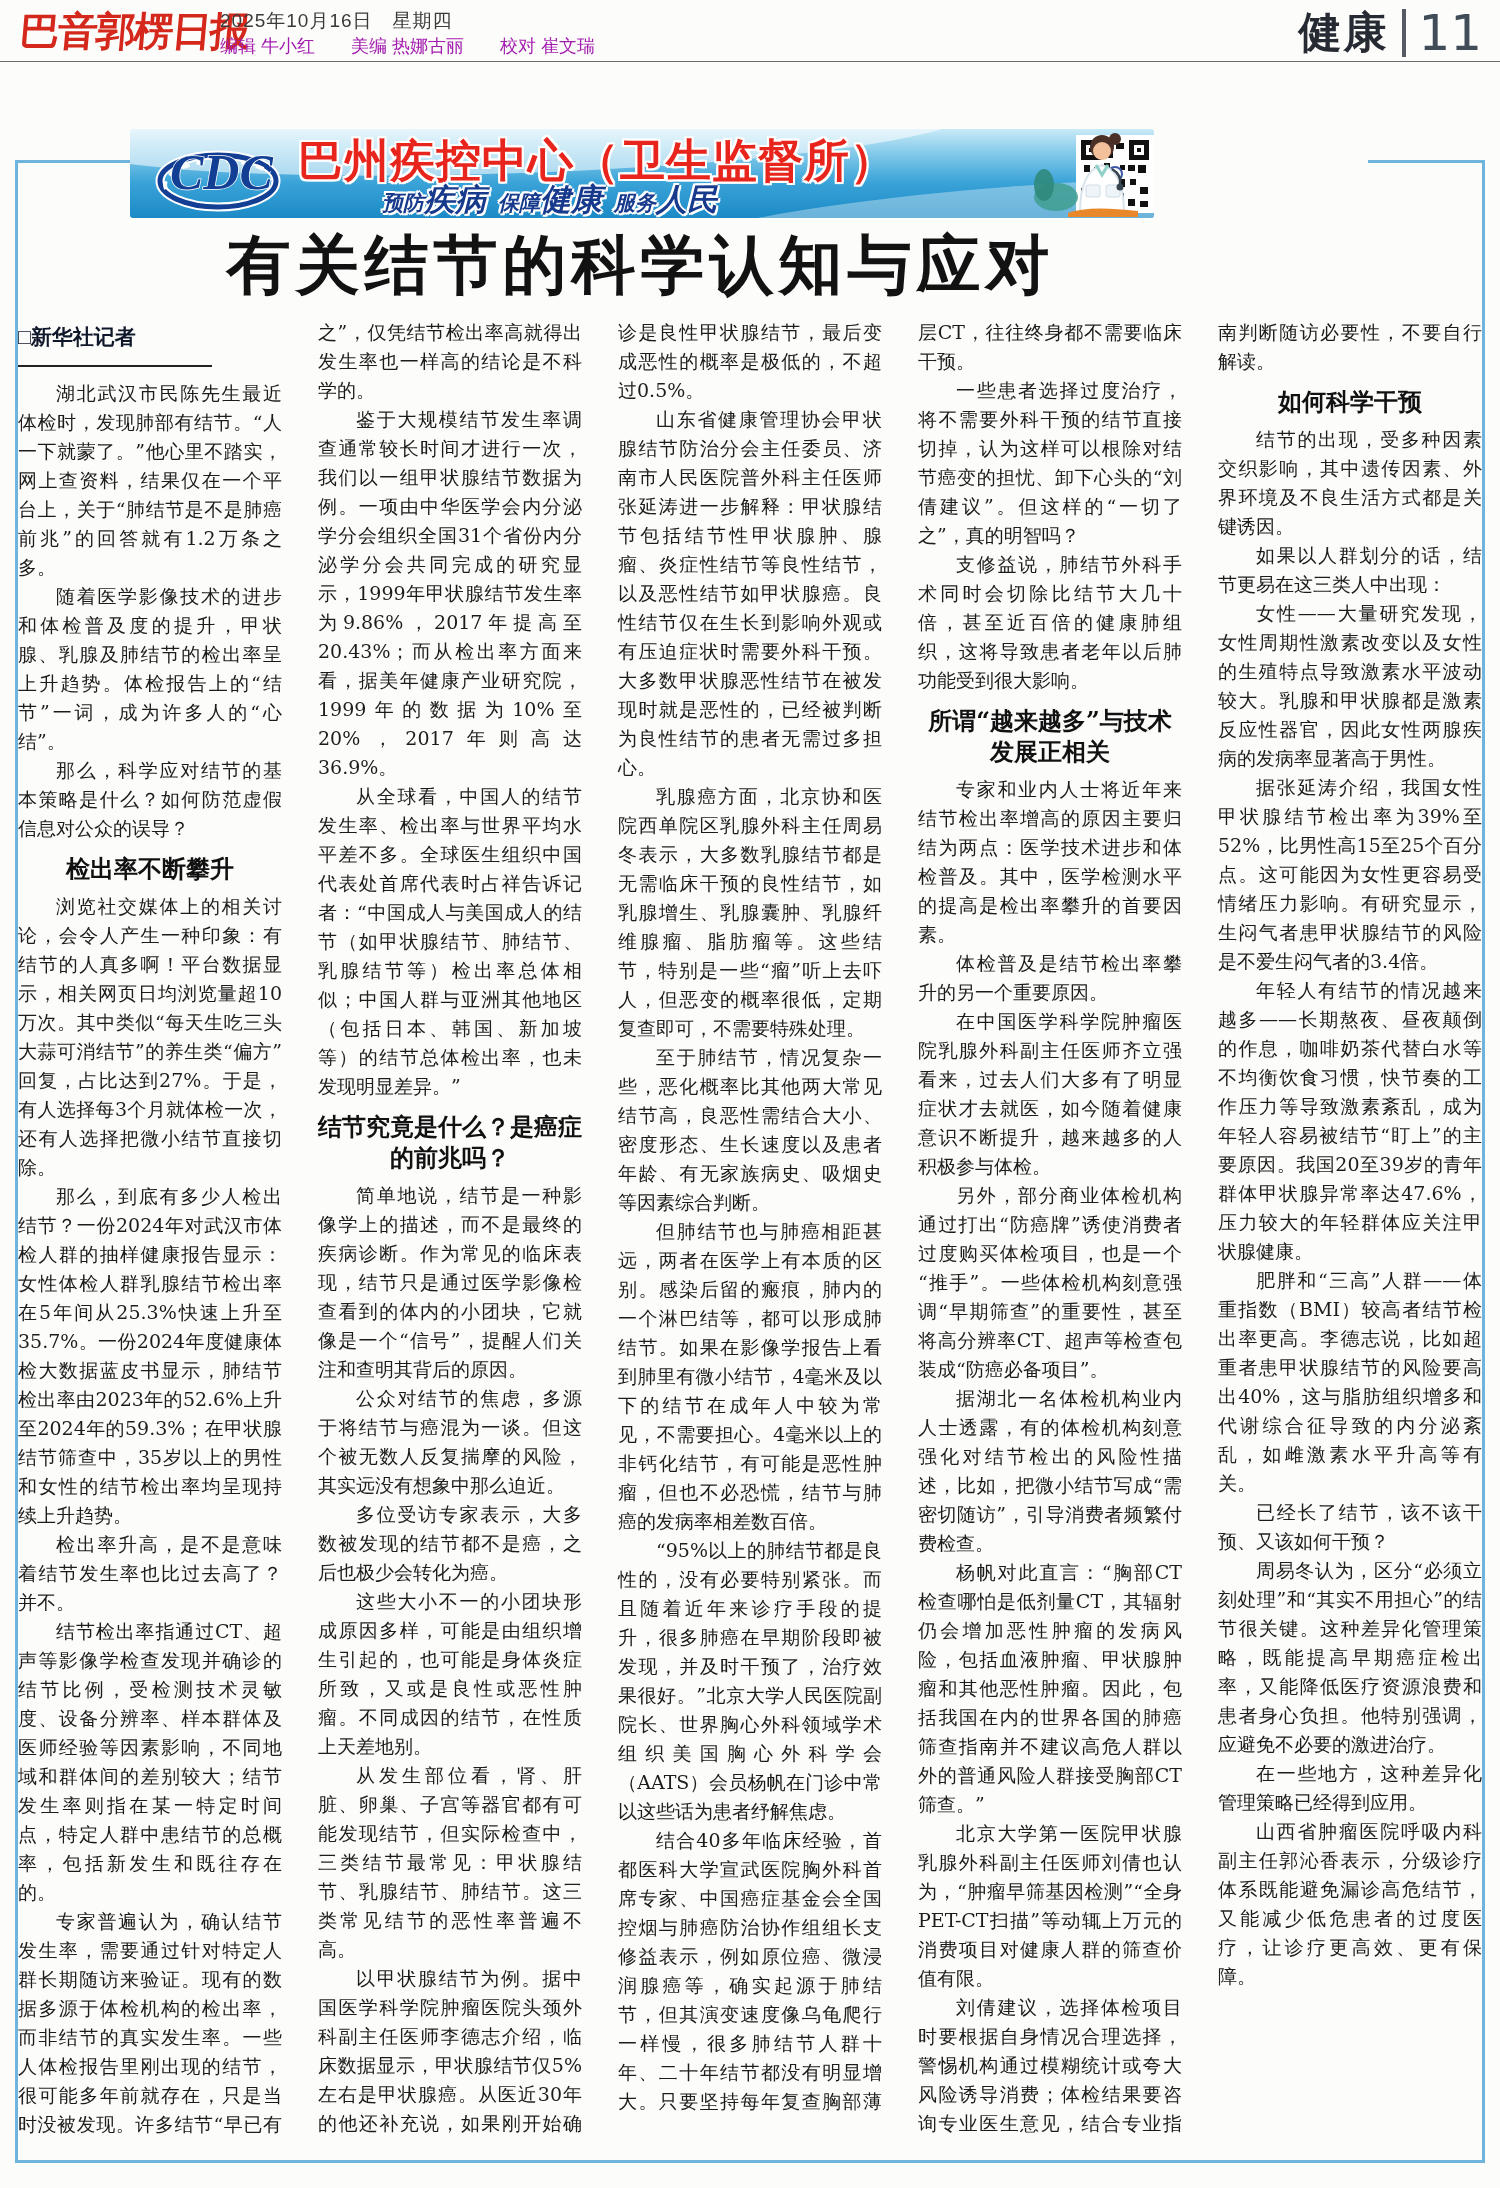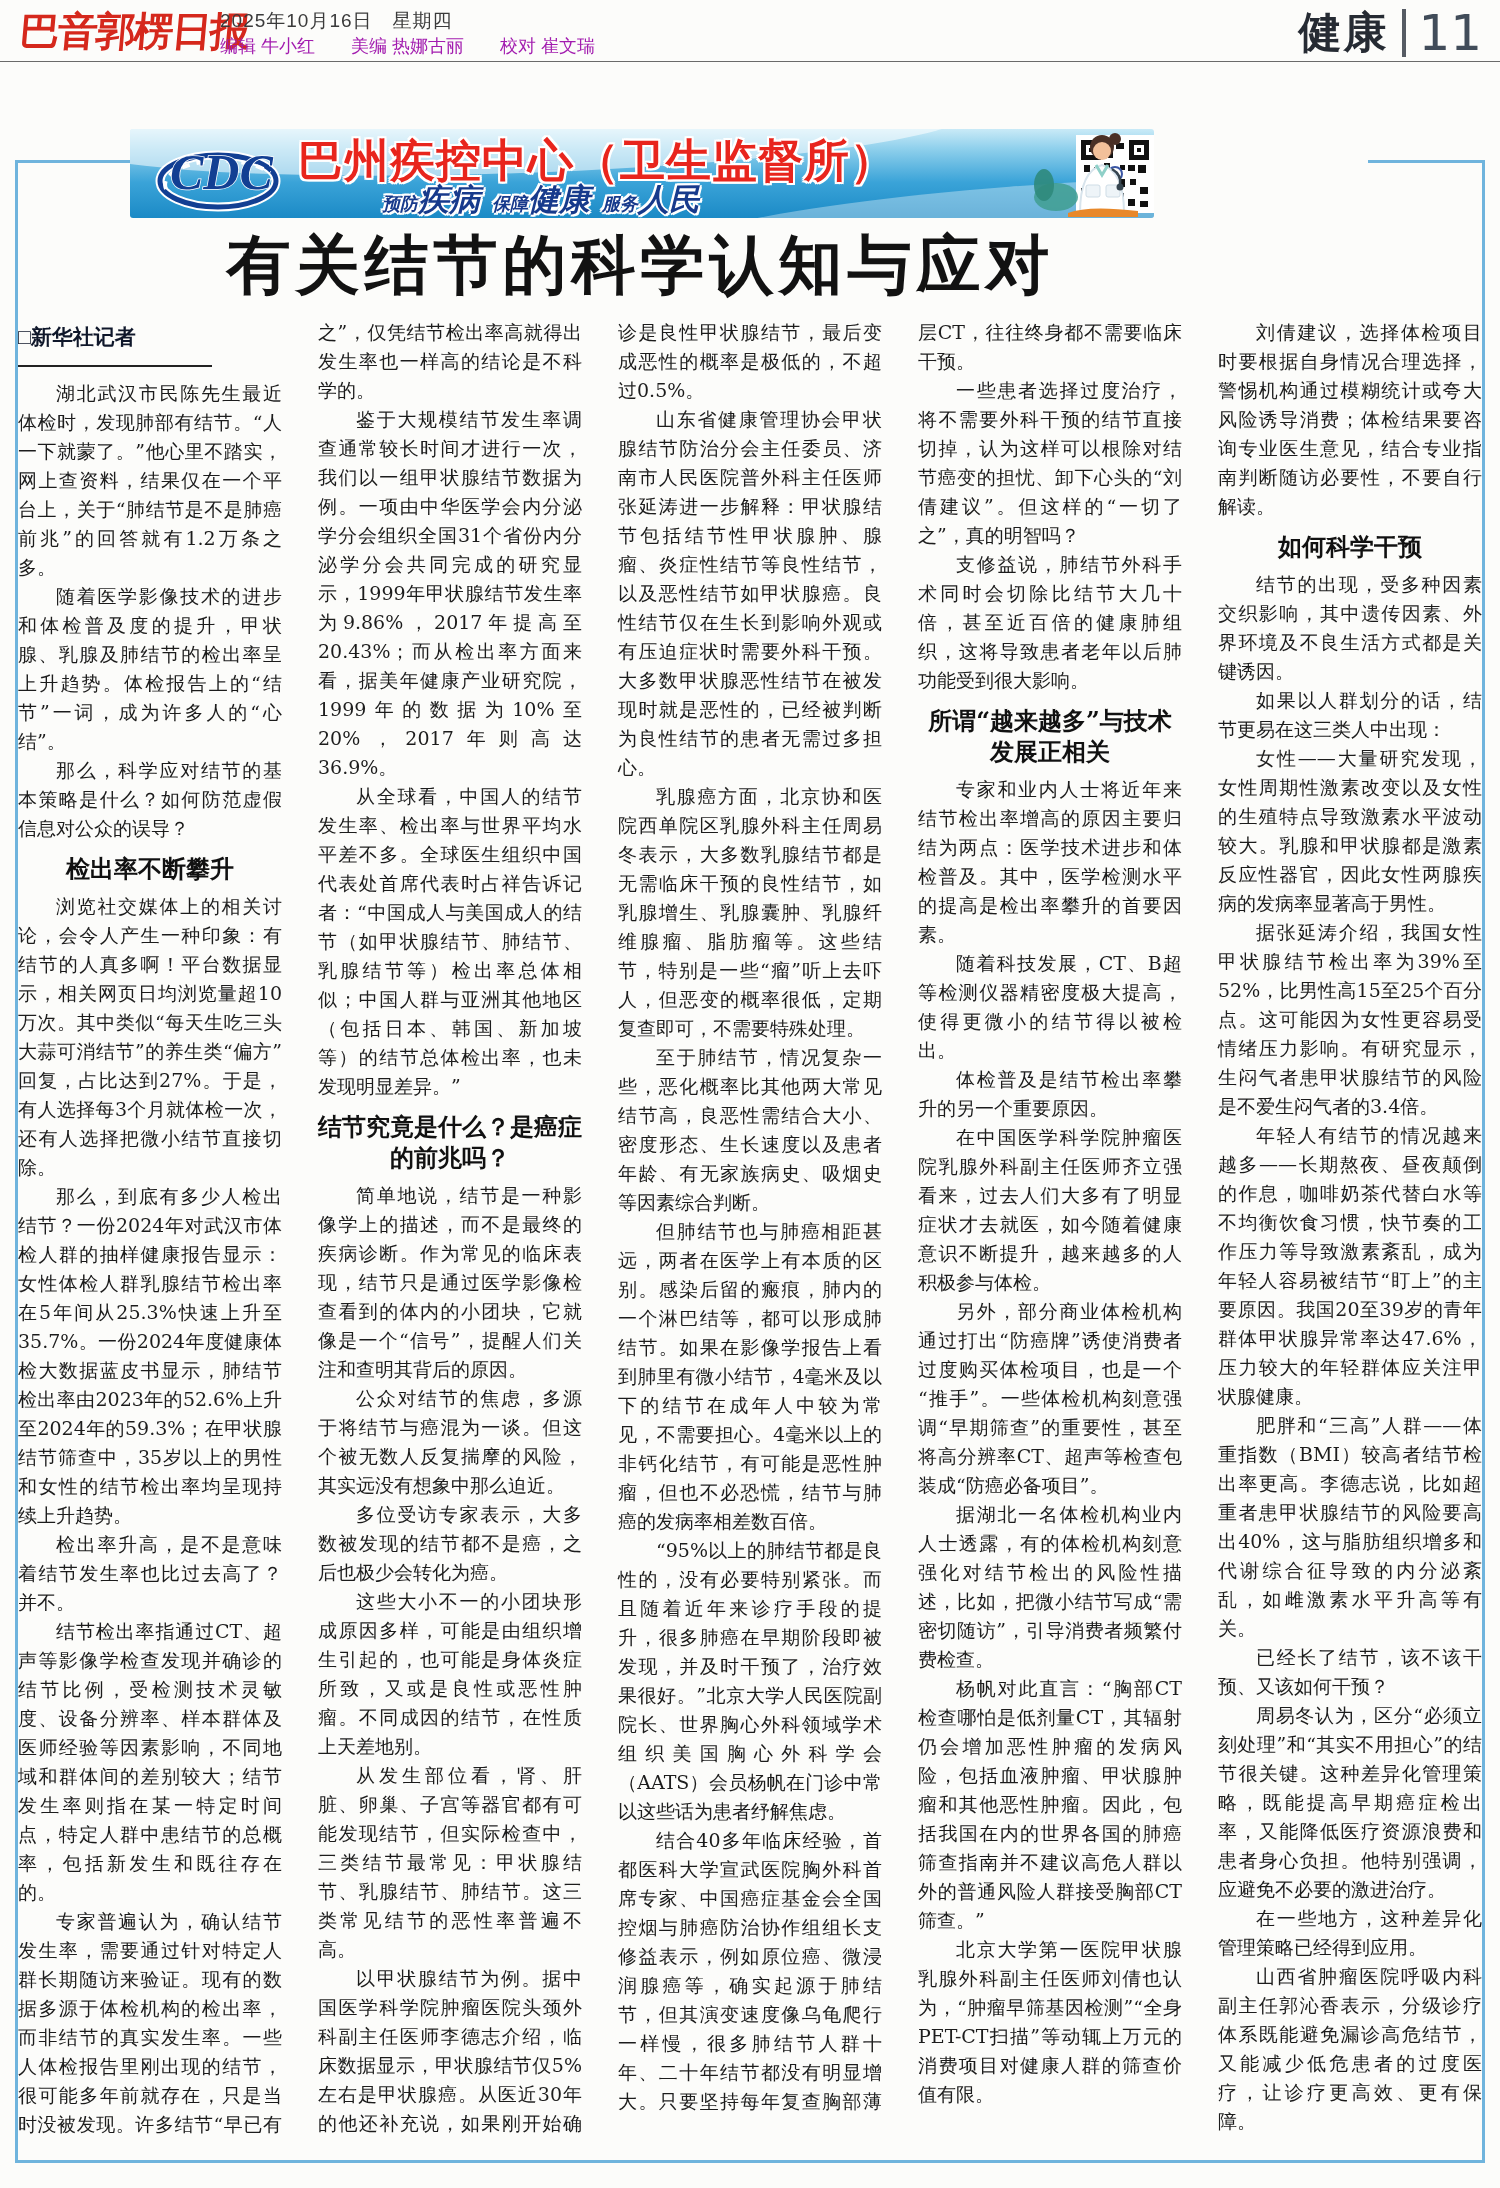--- a/index.html
+++ b/index.html
@@ -23,21 +23,21 @@
   .wave1{position:absolute;left:-60px;top:-46px;width:900px;height:90px;background:rgba(255,255,255,.55);
         border-radius:50%;transform:rotate(-2deg);}
   .wave2{position:absolute;left:520px;top:52px;width:900px;height:110px;background:rgba(255,255,255,.35);
         border-radius:50%;transform:rotate(-3deg);}
   .cdc-logo{position:absolute;left:22px;top:4px;width:140px;height:82px;}
   .banner-title{position:absolute;left:168px;top:2px;font-size:45px;font-weight:900;color:#e8251d;letter-spacing:1px;
         text-shadow:-2px 0 #fff,2px 0 #fff,0 -2px #fff,0 2px #fff,-2px -2px #fff,2px 2px #fff,-2px 2px #fff,2px -2px #fff;
         white-space:nowrap;text-align:right;}
   .banner-slogan{position:absolute;left:252px;top:50px;font-style:italic;font-weight:900;color:#173a8c;white-space:nowrap;
         text-shadow:-2px 0 #fff,2px 0 #fff,0 -2px #fff,0 2px #fff,2px 2px #fff,-2px -2px #fff;}
-  .banner-slogan .sm{font-size:18px;}
+  .banner-slogan .sm{font-size:21px;}
   .banner-slogan .lg{font-size:31px;margin-right:12px;}
   .qr{position:absolute;left:946px;top:6px;width:78px;height:78px;background:#fff;}
   .co-label{position:absolute;left:1056px;top:32px;font-size:22px;font-weight:bold;color:#1b2a4a;letter-spacing:18px;}
   .nurse{position:absolute;right:6px;top:2px;}
   
   .headline{position:absolute;left:3px;top:222px;width:1275px;text-align:center;font-weight:900;font-size:64px;
         color:#121212;letter-spacing:5px;font-family:"Liberation Sans",sans-serif;}
   
   .article-columns{position:absolute;left:18px;top:318px;width:1464px;height:1838px;
         column-count:5;column-gap:36px;column-fill:auto;overflow:hidden;
@@ -167,21 +167,20 @@
       <p class="p">山东省健康管理协会甲状腺结节防治分会主任委员、济南市人民医院普外科主任医师张延涛进一步解释：甲状腺结节包括结节性甲状腺肿、腺瘤、炎症性结节等良性结节，以及恶性结节如甲状腺癌。良性结节仅在生长到影响外观或有压迫症状时需要外科干预。大多数甲状腺恶性结节在被发现时就是恶性的，已经被判断为良性结节的患者无需过多担心。</p>
       <p class="p">乳腺癌方面，北京协和医院西单院区乳腺外科主任周易冬表示，大多数乳腺结节都是无需临床干预的良性结节，如乳腺增生、乳腺囊肿、乳腺纤维腺瘤、脂肪瘤等。这些结节，特别是一些“瘤”听上去吓人，但恶变的概率很低，定期复查即可，不需要特殊处理。</p>
       <p class="p">至于肺结节，情况复杂一些，恶化概率比其他两大常见结节高，良恶性需结合大小、密度形态、生长速度以及患者年龄、有无家族病史、吸烟史等因素综合判断。</p>
       <p class="p">但肺结节也与肺癌相距甚远，两者在医学上有本质的区别。感染后留的瘢痕，肺内的一个淋巴结等，都可以形成肺结节。如果在影像学报告上看到肺里有微小结节，4毫米及以下的结节在成年人中较为常见，不需要担心。4毫米以上的非钙化结节，有可能是恶性肿瘤，但也不必恐慌，结节与肺癌的发病率相差数百倍。</p>
       <p class="p">“95%以上的肺结节都是良性的，没有必要特别紧张。而且随着近年来诊疗手段的提升，很多肺癌在早期阶段即被发现，并及时干预了，治疗效果很好。”北京大学人民医院副院长、世界胸心外科领域学术组织美国胸心外科学会（AATS）会员杨帆在门诊中常以这些话为患者纾解焦虑。</p>
       <p class="p">结合40多年临床经验，首都医科大学宣武医院胸外科首席专家、中国癌症基金会全国控烟与肺癌防治协作组组长支修益表示，例如原位癌、微浸润腺癌等，确实起源于肺结节，但其演变速度像乌龟爬行一样慢，很多肺结节人群十年、二十年结节都没有明显增大。只要坚持每年复查胸部薄层CT，往往终身都不需要临床干预。</p>
       <p class="p">一些患者选择过度治疗，将不需要外科干预的结节直接切掉，认为这样可以根除对结节癌变的担忧、卸下心头的“刘倩建议”。但这样的“一切了之”，真的明智吗？</p>
       <p class="p">支修益说，肺结节外科手术同时会切除比结节大几十倍，甚至近百倍的健康肺组织，这将导致患者老年以后肺功能受到很大影响。</p>
       <h3 class="h">所谓“越来越多”与技术发展正相关</h3>
       <p class="p">专家和业内人士将近年来结节检出率增高的原因主要归结为两点：医学技术进步和体检普及。其中，医学检测水平的提高是检出率攀升的首要因素。</p>
-      <p class="p">随着科技发展，CT、B超等检测仪器精密度极大提高，使得更微小的结节得以被检出。</p>
       <p class="p">体检普及是结节检出率攀升的另一个重要原因。</p>
       <p class="p">在中国医学科学院肿瘤医院乳腺外科副主任医师齐立强看来，过去人们大多有了明显症状才去就医，如今随着健康意识不断提升，越来越多的人积极参与体检。</p>
       <p class="p">另外，部分商业体检机构通过打出“防癌牌”诱使消费者过度购买体检项目，也是一个“推手”。一些体检机构刻意强调“早期筛查”的重要性，甚至将高分辨率CT、超声等检查包装成“防癌必备项目”。</p>
       <p class="p">据湖北一名体检机构业内人士透露，有的体检机构刻意强化对结节检出的风险性描述，比如，把微小结节写成“需密切随访”，引导消费者频繁付费检查。</p>
       <p class="p">杨帆对此直言：“胸部CT检查哪怕是低剂量CT，其辐射仍会增加恶性肿瘤的发病风险，包括血液肿瘤、甲状腺肿瘤和其他恶性肿瘤。因此，包括我国在内的世界各国的肺癌筛查指南并不建议高危人群以外的普通风险人群接受胸部CT筛查。”</p>
       <p class="p">北京大学第一医院甲状腺乳腺外科副主任医师刘倩也认为，“肿瘤早筛基因检测”“全身PET-CT扫描”等动辄上万元的消费项目对健康人群的筛查价值有限。</p>
       <p class="p">刘倩建议，选择体检项目时要根据自身情况合理选择，警惕机构通过模糊统计或夸大风险诱导消费；体检结果要咨询专业医生意见，结合专业指南判断随访必要性，不要自行解读。</p>
       <h3 class="h">如何科学干预</h3>
       <p class="p">结节的出现，受多种因素交织影响，其中遗传因素、外界环境及不良生活方式都是关键诱因。</p>
       <p class="p">如果以人群划分的话，结节更易在这三类人中出现：</p>

